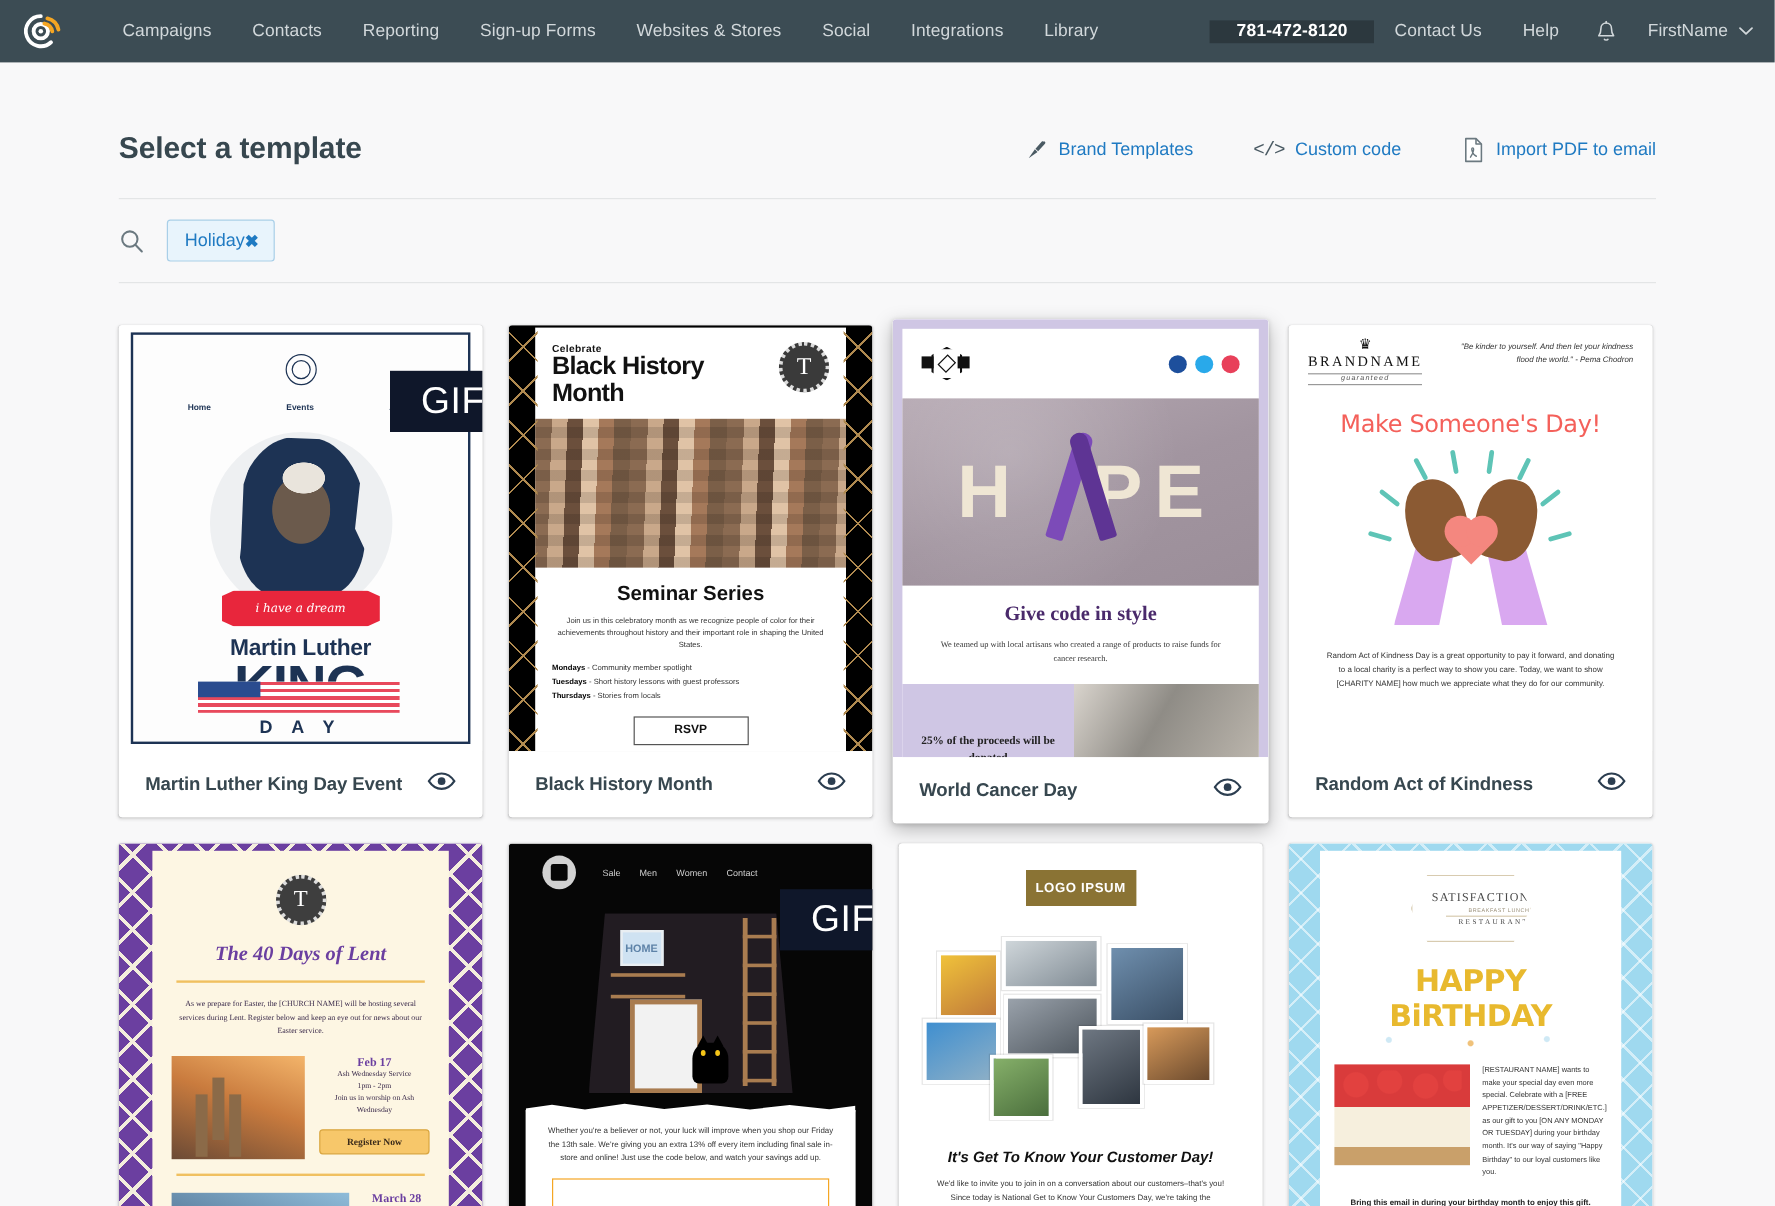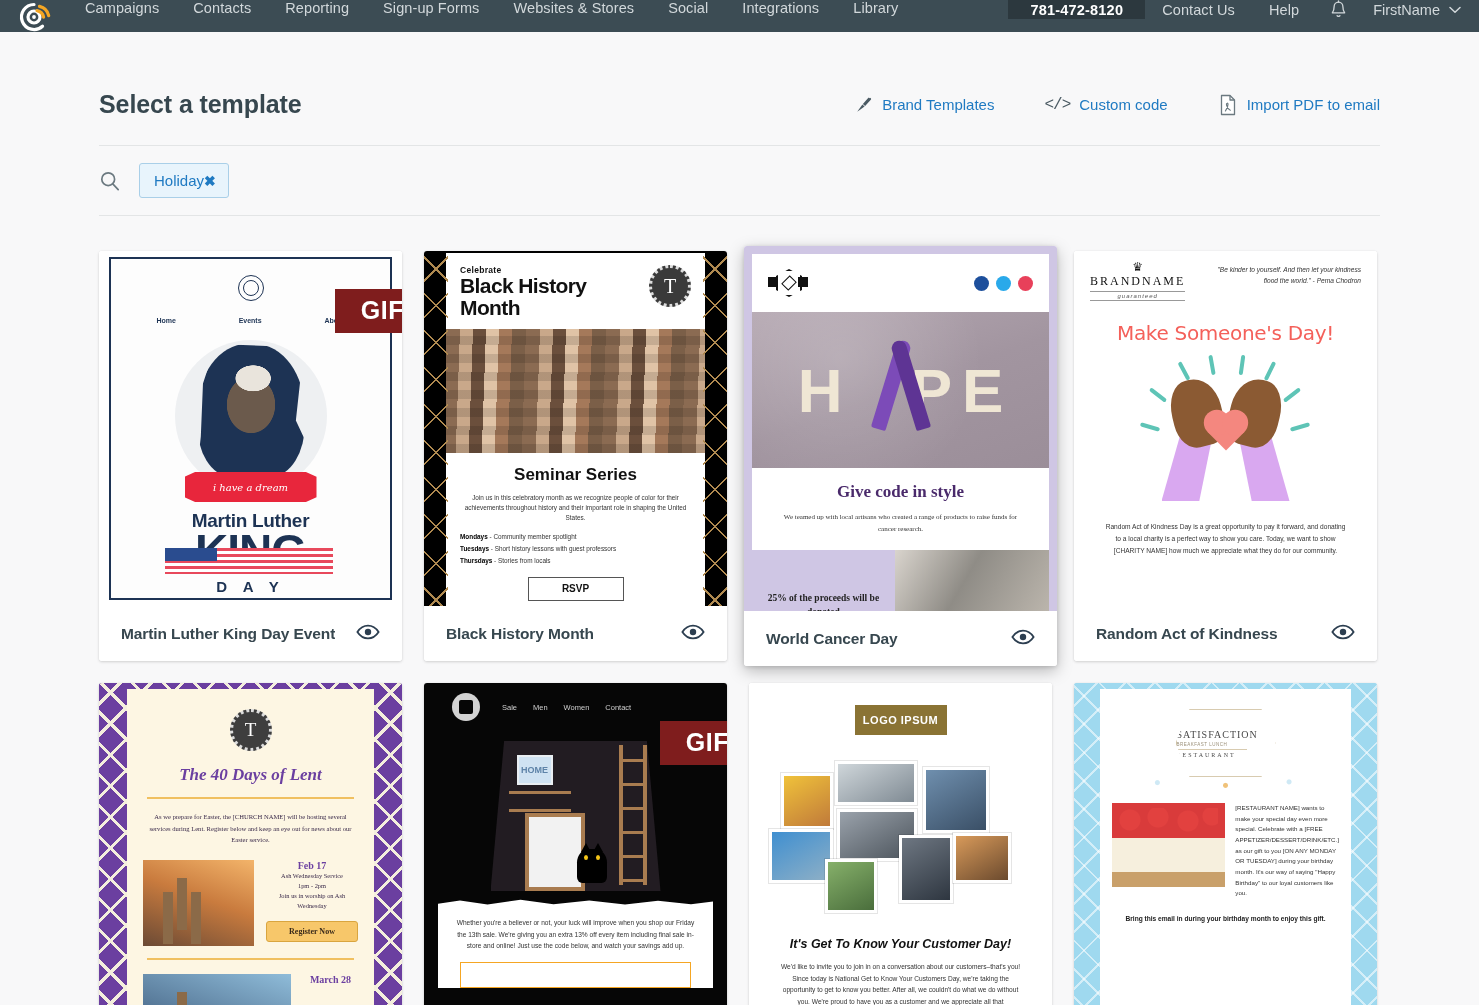--- a/index.html
+++ b/index.html
@@ -5,26 +5,27 @@
   * { box-sizing: border-box; margin: 0; padding: 0; }
   html, body {
     width: 1479px; height: 1005px;
     background: #f8f8f9;
     font-family: "Liberation Sans", sans-serif;
     overflow: hidden;
   }
 
   
   .topnav {
-    height: 32px;
+    height: 52px;
     background: #3c4c54;
     display: flex;
-    align-items: flex-start;
+    align-items: center;
     position: relative;
     z-index: 50;
+    gap: 17px;
   }
   .nav-logo {
     width: 68px;
     display: flex; align-items: center; justify-content: center;
     flex: 0 0 68px;
   }
   .nav-left {
     display: flex; align-items: stretch;
   }
   .nav-link {
@@ -161,24 +162,24 @@
     color: #37474f;
     font-weight: bold;
     letter-spacing: -.1px;
     white-space: nowrap; overflow: hidden; text-overflow: ellipsis;
   }
   .eye { flex: 0 0 auto; }
   .gif-badge {
     position: absolute;
     top: 38px;
     right: -28px;
-    background: #7f1d1d;
+    background: #0f172a;
     color: #fff;
-    font-size: 25px;
-    font-weight: bold;
+    font-size: 31px;
+    font-weight: normal;
     letter-spacing: .5px;
     padding: 7px 26px 8px 26px;
     z-index: 5;
     pointer-events: none;
   }
 
   
   .tw { width: 303px; height: 100%; position: relative; }
 
   
@@ -342,21 +343,21 @@
   .cd-h2 { text-align:center; font-size:12.5px; font-weight:bold; font-style:italic; color:#111; margin-top:14px;}
   .cd-p { font-size:6.6px; color:#333; text-align:center; line-height:1.75; padding: 10px 16px 0;}
 
   
   .bd { height:100%; background:#9fd9ef; padding: 6px; position:relative;}
   .bd-bg { position:absolute; inset:0; background:
       repeating-linear-gradient(45deg, transparent 0 8px, rgba(255,255,255,.55) 8px 10px, transparent 10px 20px),
       repeating-linear-gradient(-45deg, transparent 0 8px, rgba(255,255,255,.55) 8px 10px, transparent 10px 20px),
       #9fd9ef;}
   .bd-page { position:relative; background:#fff; height:100%; margin: 0 20px; padding: 14px 12px 0;}
-  .bd-badge { margin: 6px auto 0; width:100px;height:68px; border:1.5px solid #d8cbb0; clip-path: polygon(14% 0,86% 0,100% 50%,86% 100%,14% 100%,0 50%); display:flex; flex-direction:column; align-items:flex-start; justify-content:center; gap:2px;}
+  .bd-badge { margin: 6px auto 0; width:100px;height:56px; border:1.5px solid #d8cbb0; clip-path: polygon(14% 0,86% 0,100% 50%,86% 100%,14% 100%,0 50%); display:flex; flex-direction:column; align-items:flex-end; justify-content:center; gap:2px;}
   .bd-badge .t1 { font-family:"Liberation Serif",serif; font-size:10px; letter-spacing:1px; color:#4a4a4a;}
   .bd-badge .t2 { font-size:4.5px; color:#9a8f78; letter-spacing:.5px;}
   .bd-badge .ln { width:70px;height:1px;background:#d8cbb0;}
   .bd-badge .t3 { font-family:"Liberation Serif",serif; font-size:6px; letter-spacing:2px; color:#4a4a4a;}
   .bd-hb { text-align:center; font-size:25px; font-weight:bold; color:#e8b92e; margin-top:18px; letter-spacing:-.5px; font-family:"DejaVu Sans",sans-serif;}
   .bd-sparkle { height:14px; background: radial-gradient(circle at 20% 40%, #cfe9f5 0 2px, transparent 3px), radial-gradient(circle at 50% 60%, #f0c27a 0 2px, transparent 3px), radial-gradient(circle at 78% 35%, #cfe9f5 0 2px, transparent 3px);}
   .bd-row { display:flex; gap:10px; margin-top:12px;}
   .bd-cake { width:116px;height:84px; background: linear-gradient(180deg,#d93b3b 0 42%, #f6efdd 42% 82%, #c9a06a 82%); position:relative; overflow:hidden;}
   .bd-cake:after { content:""; position:absolute; left:6px; top:5px; width:100px; height:26px; background: radial-gradient(circle at 12px 12px,#e2413f 0 10px,transparent 11px), radial-gradient(circle at 40px 9px,#e2413f 0 10px,transparent 11px), radial-gradient(circle at 70px 13px,#e2413f 0 10px,transparent 11px), radial-gradient(circle at 94px 8px,#e2413f 0 9px,transparent 10px);}
   .bd-txt { flex:1; font-size:6.2px; color:#333; line-height:1.72;}
@@ -738,20 +739,21 @@
         <div class="tw">
           <div class="bd">
             <div class="bd-bg"></div>
             <div class="bd-page">
               <div class="bd-badge">
                 <div class="t1">SATISFACTION</div>
                 <div class="t2">BREAKFAST LUNCH</div>
                 <div class="ln"></div>
                 <div class="t3">RESTAURANT</div>
               </div>
+              <div class="bd-hb">HAPPY BiRTHDAY</div>
               <div class="bd-sparkle"></div>
               <div class="bd-row">
                 <div class="bd-cake"></div>
                 <div class="bd-txt">[RESTAURANT NAME] wants to make your special day even more special. Celebrate with a [FREE APPETIZER/DESSERT/DRINK/ETC.] as our gift to you [ON ANY MONDAY OR TUESDAY] during your birthday month. It's our way of saying "Happy Birthday" to our loyal customers like you.</div>
               </div>
               <div class="bd-foot">Bring this email in during your birthday month to enjoy this gift.</div>
             </div>
           </div>
         </div>
       </div>

